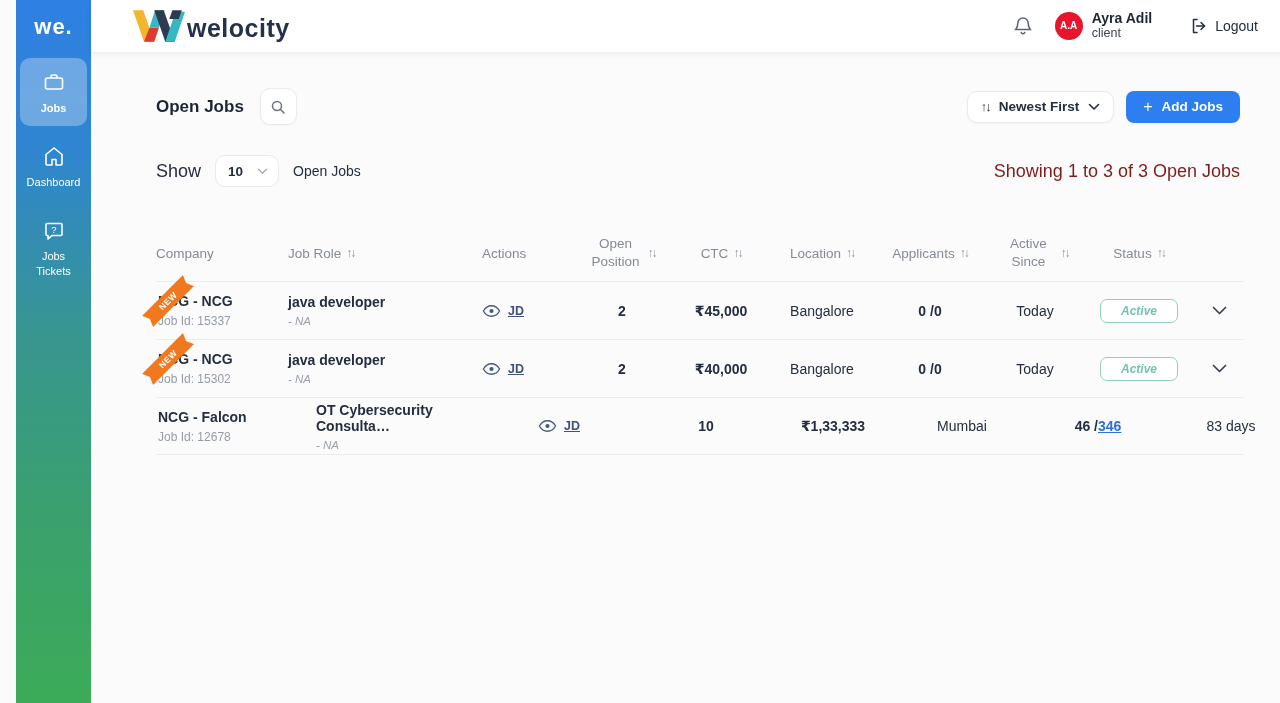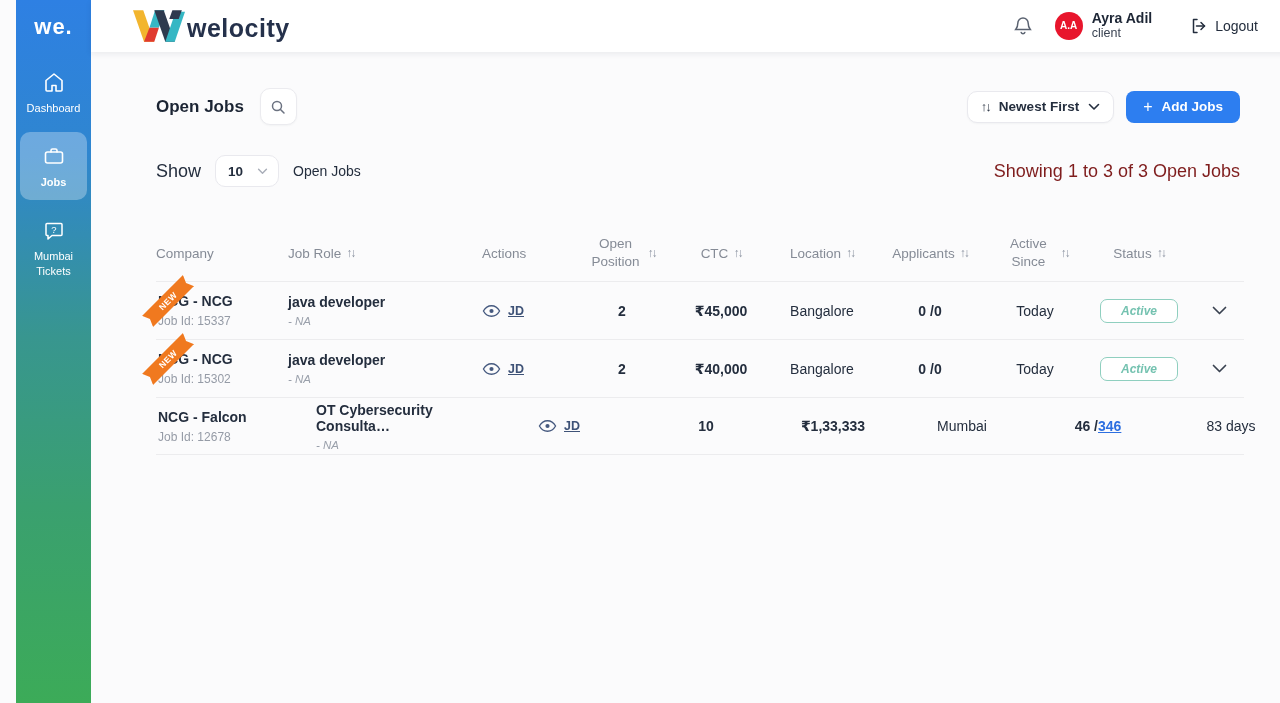--- a/index.html
+++ b/index.html
@@ -134,42 +134,42 @@
 </style>
 </head>
 <body>
 
 <div class="app">
 
   <aside class="sidebar">
     <div class="sidebar-logo">we.</div>
     <nav class="nav">
 
-      <div class="nav-item">
-        <svg class="nav-icon" viewBox="0 0 24 24" fill="none" stroke="#fff" stroke-width="1.6" stroke-linecap="round" stroke-linejoin="round">
-          <path d="M4 10.5 12 4l8 6.5V20a1 1 0 0 1-1 1h-5v-5.5h-4V21H5a1 1 0 0 1-1-1z"></path>
-        </svg>
-        <span class="nav-label">Dashboard</span>
-      </div>
-
       <div class="nav-item active">
         <svg class="nav-icon" viewBox="0 0 24 24" fill="none" stroke="#fff" stroke-width="1.6" stroke-linecap="round" stroke-linejoin="round">
           <rect x="3.5" y="8" width="17" height="11" rx="2"></rect>
           <path d="M9 8V6.5A1.5 1.5 0 0 1 10.5 5h3A1.5 1.5 0 0 1 15 6.5V8"></path>
         </svg>
         <span class="nav-label">Jobs</span>
       </div>
 
+      <div class="nav-item">
+        <svg class="nav-icon" viewBox="0 0 24 24" fill="none" stroke="#fff" stroke-width="1.6" stroke-linecap="round" stroke-linejoin="round">
+          <path d="M4 10.5 12 4l8 6.5V20a1 1 0 0 1-1 1h-5v-5.5h-4V21H5a1 1 0 0 1-1-1z"></path>
+        </svg>
+        <span class="nav-label">Dashboard</span>
+      </div>
+
 
       <div class="nav-item">
         <svg class="nav-icon" viewBox="0 0 24 24" fill="none" stroke="#fff" stroke-width="1.5" stroke-linecap="round" stroke-linejoin="round">
           <path d="M5 5.5h14a1 1 0 0 1 1 1v10a1 1 0 0 1-1 1h-9l-4 3.5v-3.5H5a1 1 0 0 1-1-1v-10a1 1 0 0 1 1-1z"></path>
           <text x="12" y="14.8" font-size="9.5" fill="#fff" stroke="none" text-anchor="middle" font-family="'Liberation Sans',sans-serif">?</text>
         </svg>
-        <span class="nav-label" style="max-width:52px;">Mumbai Tickets</span>
+        <span class="nav-label" style="max-width:52px;">Jobs Tickets</span>
       </div>
 
     </nav>
   </aside>
 
   <div class="main">
 
     <header class="topbar">
       <div class="brand">
         <svg class="brand-mark" viewBox="0 0 66 40">

